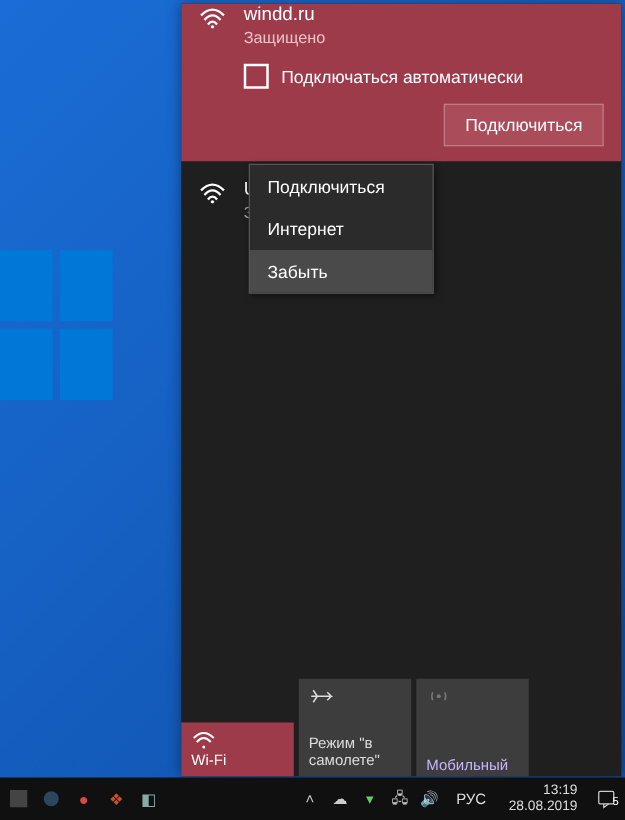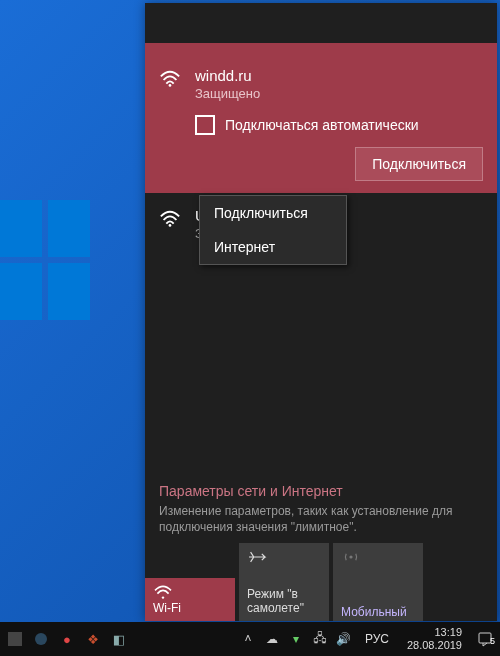--- a/index.html
+++ b/index.html
@@ -20,22 +20,21 @@
   .win-logo div { background: #0078d7; }
   .panel {
     position: absolute; right: 3px; top: 3px;
     width: 352px; height: 618px;
     background: #1f1f1f;
     box-shadow: 0 0 10px rgba(0,0,0,.4);
     display: flex; flex-direction: column;
   }
   .net-selected {
     background: #9e3b4a;
-    padding: 24px 14px 12px 14px;
-    margin-top: 40px;
+    padding: 0 14px 12px 14px;
   }
   .net-row { display: flex; align-items: flex-start; gap: 14px; }
   .wifi-icon { width: 22px; height: 18px; flex-shrink: 0; margin-top: 2px; }
   .net-name { font-size: 15px; color: #fff; }
   .net-status { font-size: 13px; color: #e8c4ca; margin-top: 2px; }
   .auto-row { display: flex; align-items: center; gap: 10px; margin: 14px 0 12px 36px; }
   .checkbox {
     width: 20px; height: 20px; border: 2px solid #fff; flex-shrink: 0;
   }
   .connect-btn {
@@ -143,29 +142,26 @@
       </span>
       <div>
         <div class="net-name">UKr</div>
         <div class="net2-status">Защ</div>
       </div>
     </div>
 
     <div class="context-menu">
       <div class="ctx-item">Подключиться</div>
       <div class="ctx-item">Интернет</div>
+      <div class="ctx-item hover">Забыть</div>
     </div>
   </div>
 
   <div class="spacer"></div>
 
-  <div class="settings-block">
-    <div class="settings-title">Параметры сети и Интернет</div>
-    <div class="settings-desc">Изменение параметров, таких как установление для подключения значения "лимитное".</div>
-  </div>
 
   <div class="tiles">
     <div class="tile active">
       <span class="tile-icon">
         <svg width="20" height="16" viewBox="0 0 24 20">
             <path d="M2 8 Q12 -2 22 8" stroke="#fff" stroke-width="2" fill="none"></path>
             <path d="M5 12 Q12 4 19 12" stroke="#fff" stroke-width="2" fill="none"></path>
             <circle cx="12" cy="17" r="1.5" fill="#fff"></circle>
           </svg>
       </span>

